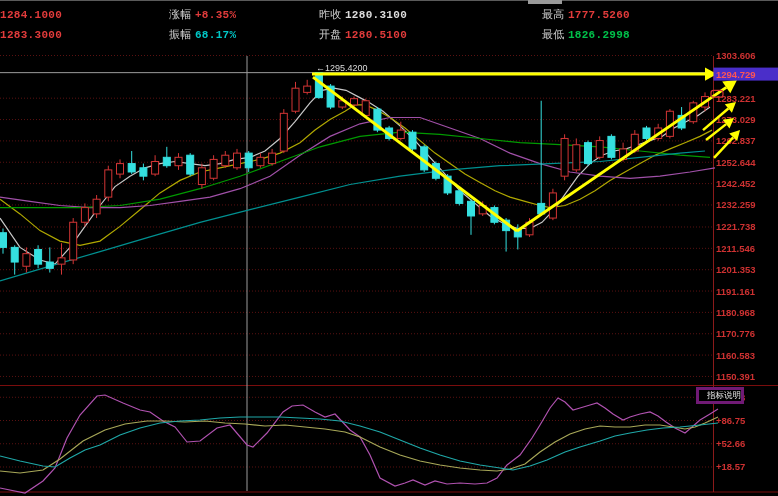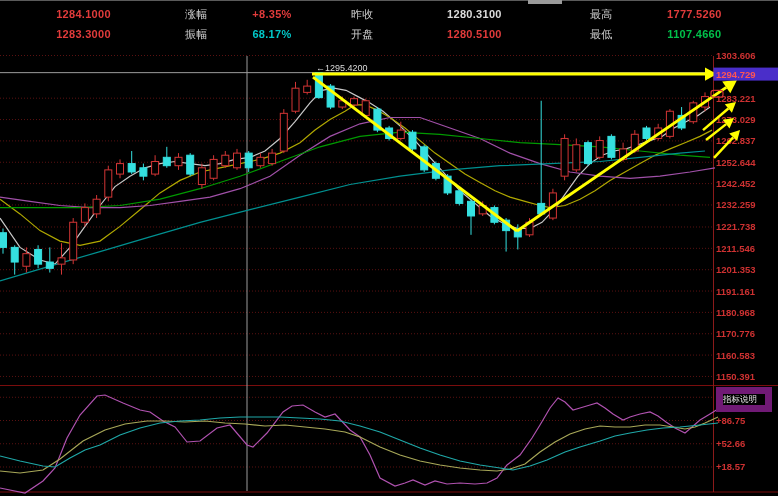--- a/index.html
+++ b/index.html
@@ -3,51 +3,51 @@
 <meta charset="utf-8">
 <style>
   html,body{margin:0;padding:0;background:#111;}
   .screen{
     position:relative;width:778px;height:496px;background:#000;overflow:hidden;
     font-family:"Liberation Sans","DejaVu Sans",sans-serif;
   }
   .topstrip{position:absolute;top:0;left:0;width:778px;height:1px;background:#5a5a5a;}
   .topstrip-seg{position:absolute;top:0;left:528px;width:34px;height:4px;background:#9a9a9a;}
   .quote{position:absolute;font-size:11px;font-weight:bold;letter-spacing:0.3px;white-space:nowrap;}
-  .quote .v{display:inline-block;text-align:center;}
-  .quote .l{color:#cfcfcf;font-weight:normal;margin-left:18px;font-size:11px;}
+  .quote .v{display:inline-block;text-align:left;font-family:Liberation Mono, monospace;}
+  .quote .l{color:#cfcfcf;font-weight:normal;margin-left:2px;font-size:11px;}
   .c-red{color:#e13b3b;}
   .c-white{color:#dcdcdc;}
   .c-cyan{color:#00c7c7;}
   .c-green{color:#00c04a;}
   #chart-svg{position:absolute;left:0;top:0;}
   .ind-btn{
     position:absolute;left:696px;top:387px;width:42px;height:11px;
-    border:7px solid #701a75;color:#e8e8e8;font-size:8.5px;line-height:11px;
-    text-align:left;background:#000;cursor:pointer;white-space:nowrap;margin-left:20px;
+    border:3px solid #701a75;color:#e8e8e8;font-size:8.5px;line-height:11px;
+    text-align:right;background:#000;cursor:pointer;white-space:nowrap;
   }
 </style>
 </head>
 <body>
 
 <div class="screen">
   <div class="topstrip"></div>
   <div class="topstrip-seg"></div>
 
   <div class="quote" style="top:7px;left:0;">
     <span class="v c-red" style="width:167px;">1284.1000</span><span class="l">涨幅</span>
     <span class="v c-red" style="width:122px;">+8.35%</span><span class="l">昨收</span>
     <span class="v c-white" style="width:195px;">1280.3100</span><span class="l">最高</span>
     <span class="v c-red" style="width:157px;">1777.5260</span>
   </div>
   <div class="quote" style="top:27px;left:0;">
     <span class="v c-red" style="width:167px;">1283.3000</span><span class="l">振幅</span>
     <span class="v c-cyan" style="width:122px;">68.17%</span><span class="l">开盘</span>
     <span class="v c-red" style="width:195px;">1280.5100</span><span class="l">最低</span>
-    <span class="v c-green" style="width:157px;">1107.4660</span>
+    <span class="v c-green" style="width:157px;">1826.2998</span>
   </div>
 
   <svg id="chart-svg" width="778" height="496">
       <line x1="0" y1="55.5" x2="713" y2="55.5" stroke="#5a1111" stroke-width="1" stroke-dasharray="1,2"></line>
       <text x="716" y="59" fill="#cd3131" font-size="9.5" font-weight="bold">1303.606</text>
       <line x1="0" y1="98.20045949999998" x2="713" y2="98.20045949999998" stroke="#5a1111" stroke-width="1" stroke-dasharray="1,2"></line>
       <text x="716" y="101.70045949999998" fill="#cd3131" font-size="9.5" font-weight="bold">1283.221</text>
       <line x1="0" y1="119.5496419" x2="713" y2="119.5496419" stroke="#5a1111" stroke-width="1" stroke-dasharray="1,2"></line>
       <text x="716" y="123.0496419" fill="#cd3131" font-size="9.5" font-weight="bold">1273.029</text>
       <line x1="0" y1="140.8988243" x2="713" y2="140.8988243" stroke="#5a1111" stroke-width="1" stroke-dasharray="1,2"></line>

